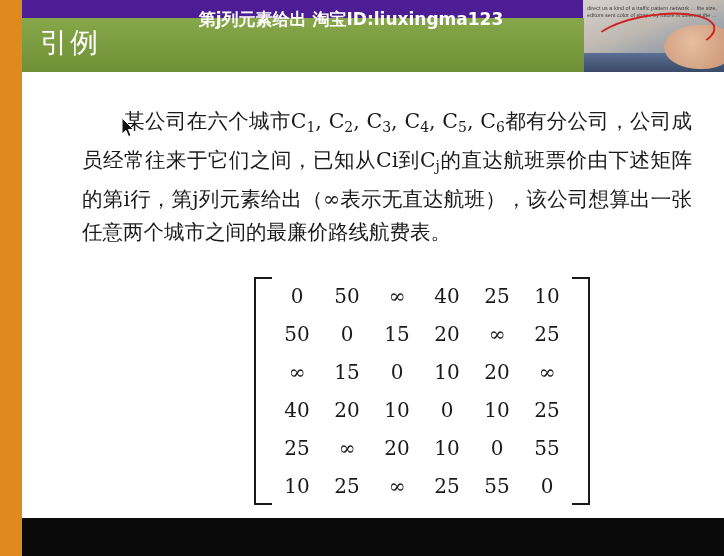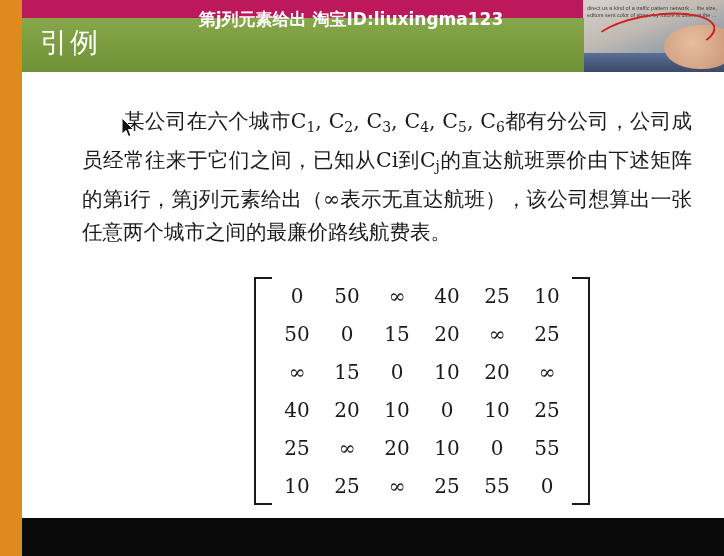--- a/index.html
+++ b/index.html
@@ -10,21 +10,21 @@
     width: 724px;
     height: 556px;
     background: #e08a1e;
     font-family: "Liberation Serif", serif;
     overflow: hidden;
   }
   .slide {
     position: relative;
     width: 724px;
     height: 428px;
-    background: #be185d;
+    background: #4c1d95;
   }
   
   .photo-strip {
     position: absolute;
     left: 583px;
     top: 0px;
     width: 141px;
     height: 75px;
     background: linear-gradient(160deg, #d8d2cc 0%, #bfb9b2 40%, #8e9aa8 70%, #5d6b7e 100%);
     overflow: hidden;

